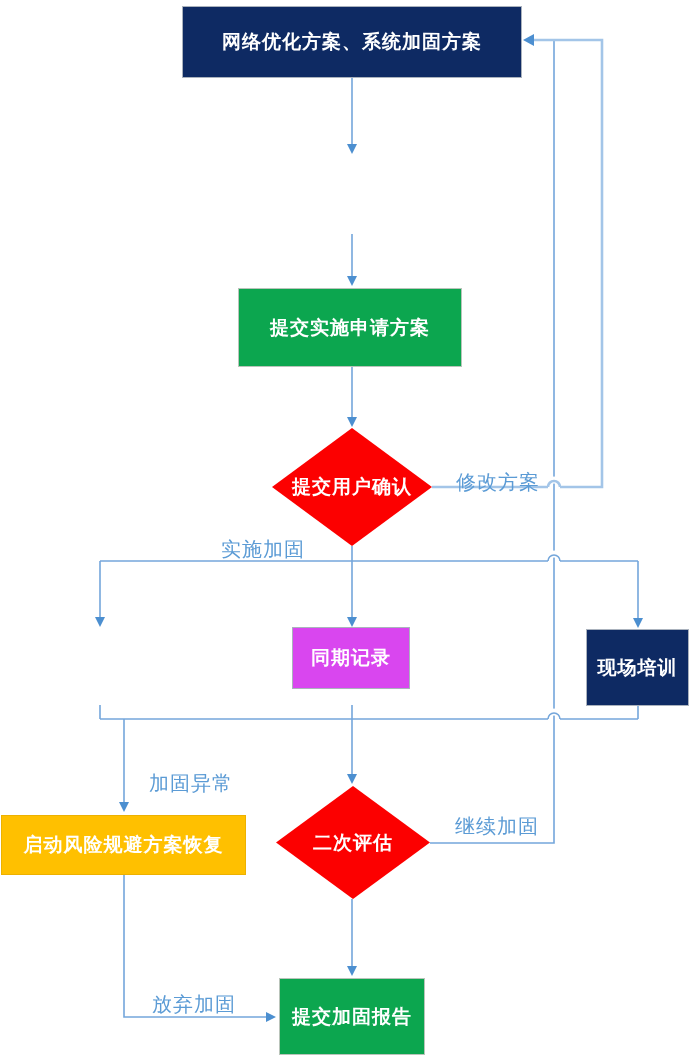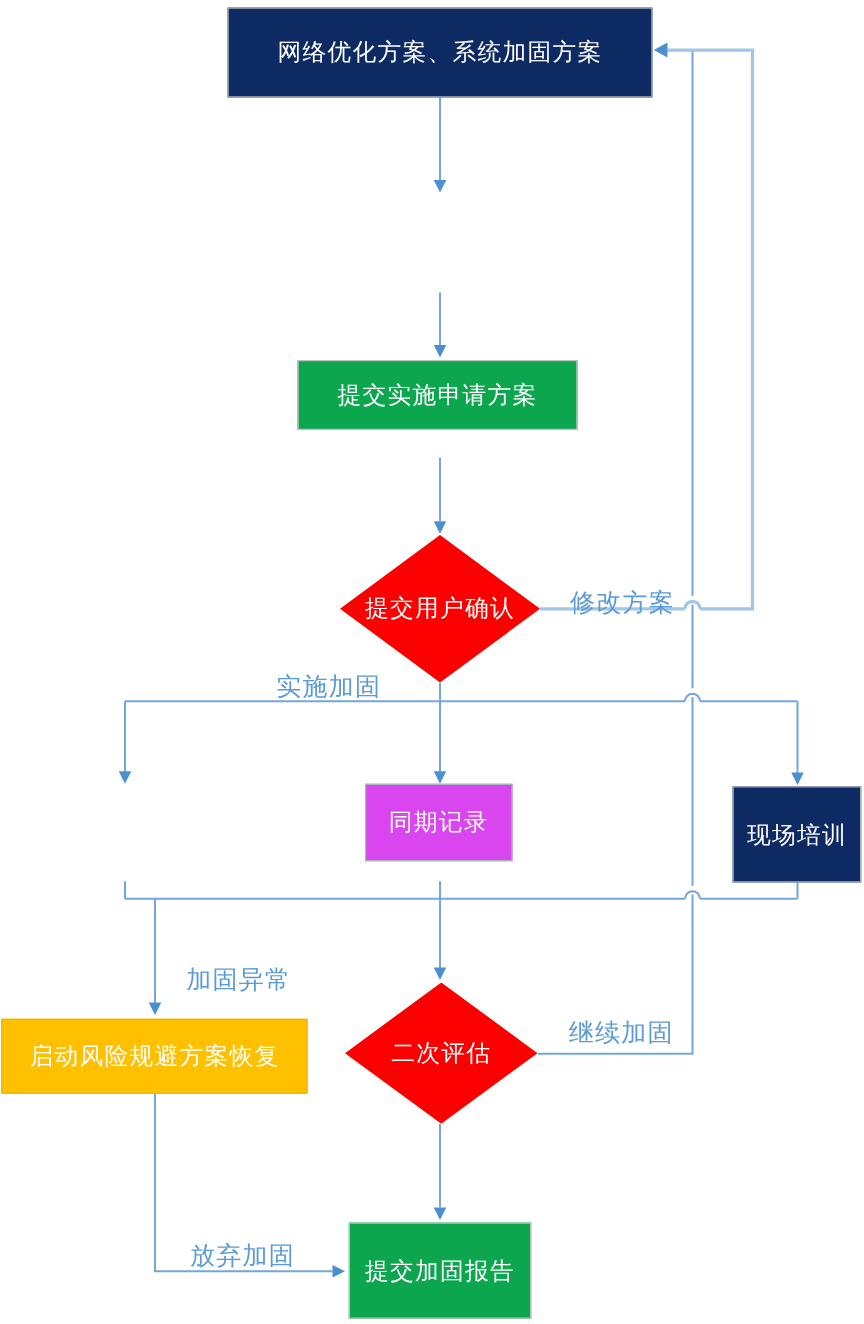--- a/index.html
+++ b/index.html
@@ -12,21 +12,21 @@
   }
   .wires{position:absolute;left:0;top:0;width:691px;height:1059px;}
   .edge{stroke:var(--line);stroke-width:1.6;fill:none;}
   .edge2{stroke:var(--line2);stroke-width:2.6;fill:none;}
   .halo{stroke:#ffffff;stroke-width:7;fill:none;}
   .arrowhead{fill:var(--arrow);stroke:none;}
   .node{
     position:absolute;
     display:flex;align-items:center;justify-content:center;
     text-align:right;
-    color:#ffffff;font-weight:normal;font-size:19px;
+    color:#ffffff;font-weight:bold;font-size:19px;
     letter-spacing:1px;
     box-sizing:border-box;
   }
   .rect{border:1px solid #aab2bd;}
   .rect.yellow{border:1px solid #edb100;}
   .rect.green{border:1px solid #b9c4ba;}
   .diamond{
     clip-path:polygon(50% 0,100% 50%,50% 100%,0 50%);
     border:none;
   }
@@ -112,21 +112,21 @@
       <path class="edge" d="M124,875 V1017 H266"></path>
       <polygon class="arrowhead" points="276,1017 266,1012 266,1022"></polygon>
     </g>
   </svg>
 
   <div class="node rect" style="left: 182px; top: 6px; width: 340px; height: 72px; background: rgb(14, 42, 99);">
     <span>网络优化方案、系统加固方案</span>
   </div>
 
 
-  <div class="node rect green" style="left: 238px; top: 288px; width: 224px; height: 56px; background: rgb(12, 166, 79);">
+  <div class="node rect green" style="left: 238px; top: 288px; width: 224px; height: 79px; background: rgb(12, 166, 79);">
     <span>提交实施申请方案</span>
   </div>
 
   <div class="node diamond" style="left: 272px; top: 428px; width: 160px; height: 118px; background: rgb(252, 0, 0);">
     <span>提交用户确认</span>
   </div>
 
 
   <div class="node rect" style="left: 292px; top: 627px; width: 118px; height: 62px; background: #d946ef;">
     <span>同期记录</span>

